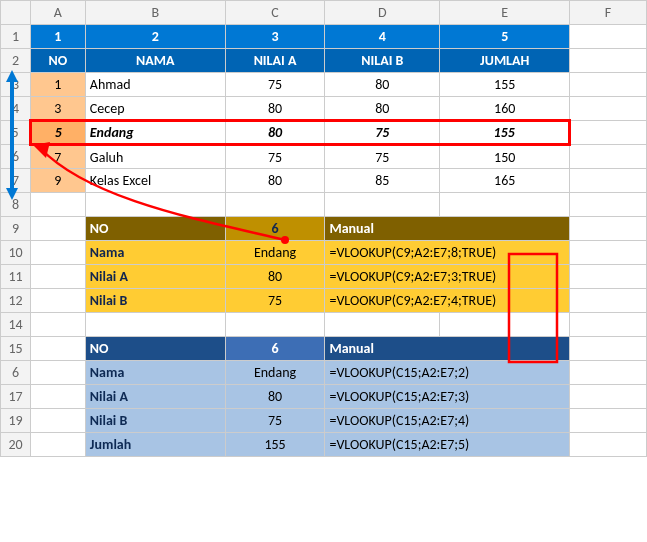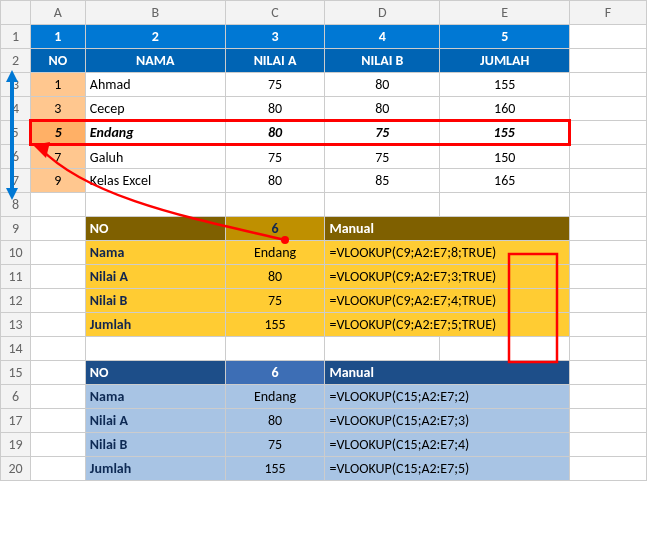--- a/index.html
+++ b/index.html
@@ -204,28 +204,20 @@
 
   <tr>
     <th class="row-hdr">12</th>
     <td class="empty"></td>
     <td class="y-body y-lbl">Nilai B</td>
     <td class="y-body y-val">75</td>
     <td class="y-body" colspan="2">=VLOOKUP(C9;A2:E7;4;TRUE)</td>
     <td class="empty"></td>
   </tr>
 
-  <tr>
-    <th class="row-hdr">13</th>
-    <td class="empty"></td>
-    <td class="y-body y-lbl">Jumlah</td>
-    <td class="y-body y-val">155</td>
-    <td class="y-body" colspan="2">=VLOOKUP(C9;A2:E7;5;TRUE)</td>
-    <td class="empty"></td>
-  </tr>
 
   <tr>
     <th class="row-hdr">14</th>
     <td class="empty"></td>
           <td class="empty"></td>
           <td class="empty"></td>
           <td class="empty"></td>
           <td class="empty"></td>
           <td class="empty"></td>
   </tr>

